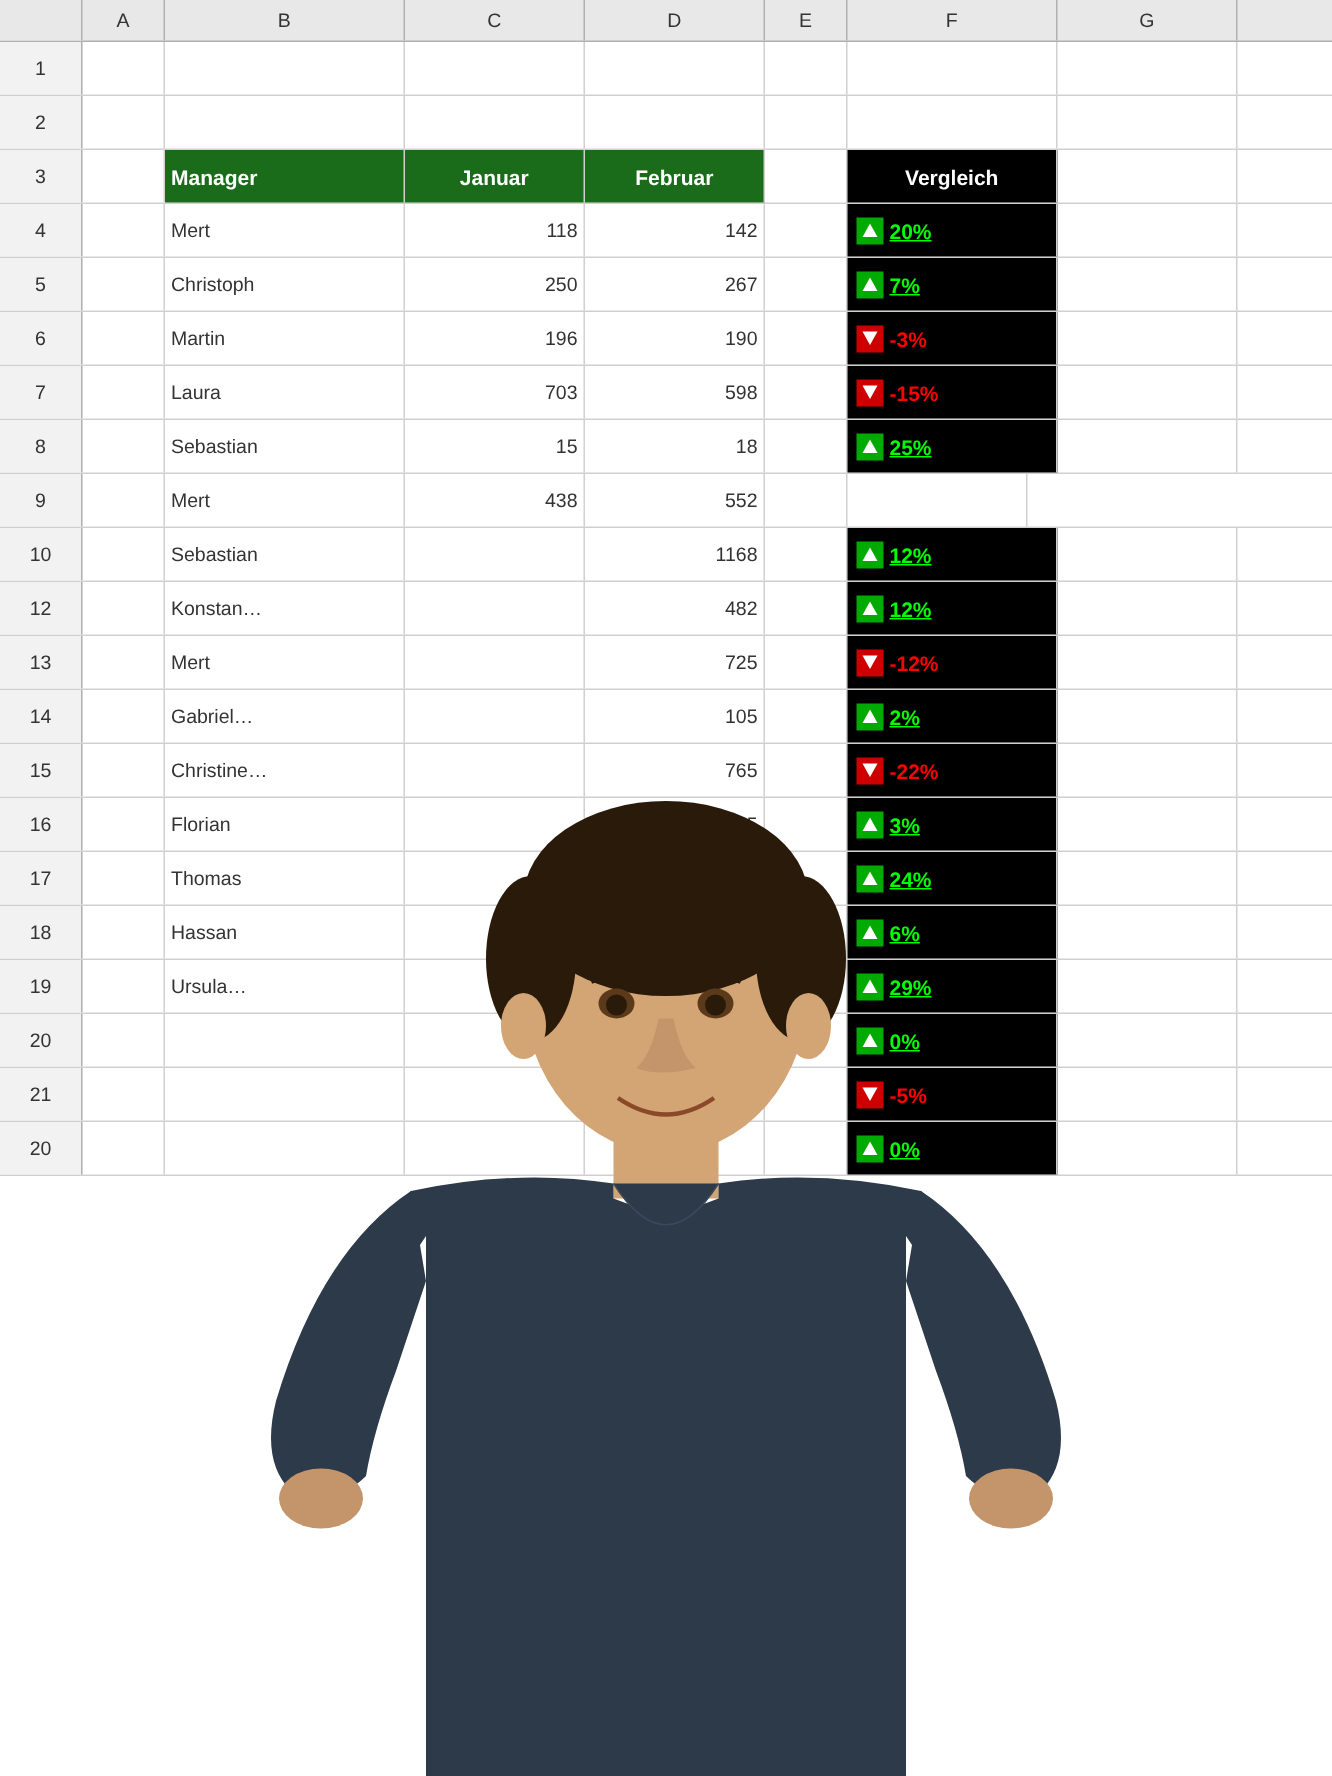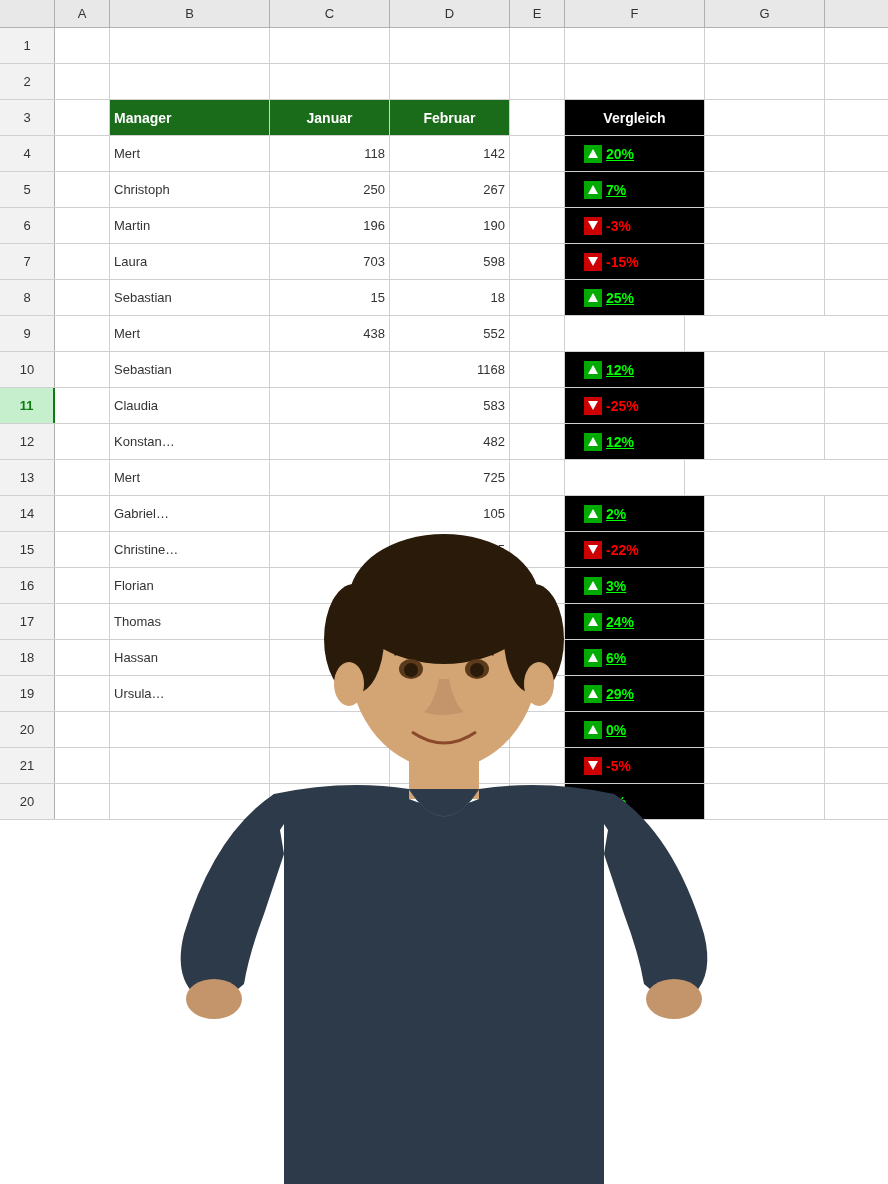--- a/index.html
+++ b/index.html
@@ -124,21 +124,21 @@
       font-weight: bold;
       font-size: 14px;
       justify-content: center;
     }
 
     
     .vergleich-cell {
       background: #000000;
       display: flex;
       align-items: center;
-      padding: 2px 19px;
+      padding: 2px 6px;
       gap: 4px;
     }
 
     .arrow-up-box {
       background: #00aa00;
       width: 18px;
       height: 18px;
       display: flex;
       align-items: center;
       justify-content: center;
@@ -344,59 +344,50 @@
       <div class="grid-cell cell-e"></div>
       <div class="grid-cell cell-f vergleich-cell">
         <div class="arrow-up-box">
             <div class="arrow-up-tri"></div>
           </div>
         <span class="pct-positive">12%</span>
       </div>
       <div class="grid-cell cell-g"></div>
     </div>
 
-    <div class="grid-row">
-      <div class="row-num active">11</div>
-      <div class="grid-cell cell-a"></div>
-      <div class="grid-cell cell-b">Claudia</div>
-      <div class="grid-cell cell-c"></div>
-      <div class="grid-cell cell-d">583</div>
+
+    <div class="grid-row">
+      <div class="row-num">12</div>
+      <div class="grid-cell cell-a"></div>
+      <div class="grid-cell cell-b">Konstan…</div>
+      <div class="grid-cell cell-c"></div>
+      <div class="grid-cell cell-d">482</div>
+      <div class="grid-cell cell-e"></div>
+      <div class="grid-cell cell-f vergleich-cell">
+        <div class="arrow-up-box">
+            <div class="arrow-up-tri"></div>
+          </div>
+        <span class="pct-positive">12%</span>
+      </div>
+      <div class="grid-cell cell-g"></div>
+    </div>
+
+    <div class="grid-row">
+      <div class="row-num">13</div>
+      <div class="grid-cell cell-a"></div>
+      <div class="grid-cell cell-b">Mert</div>
+      <div class="grid-cell cell-c"></div>
+      <div class="grid-cell cell-d">725</div>
       <div class="grid-cell cell-e"></div>
       <div class="grid-cell cell-f vergleich-cell">
         <div class="arrow-down-box">
             <div class="arrow-down-tri"></div>
           </div>
-        <span class="pct-negative">-25%</span>
-      </div>
-      <div class="grid-cell cell-g"></div>
-    </div>
-
-    <div class="grid-row">
-      <div class="row-num">12</div>
-      <div class="grid-cell cell-a"></div>
-      <div class="grid-cell cell-b">Konstan…</div>
-      <div class="grid-cell cell-c"></div>
-      <div class="grid-cell cell-d">482</div>
-      <div class="grid-cell cell-e"></div>
-      <div class="grid-cell cell-f vergleich-cell">
-        <div class="arrow-up-box">
-            <div class="arrow-up-tri"></div>
-          </div>
-        <span class="pct-positive">12%</span>
-      </div>
-      <div class="grid-cell cell-g"></div>
-    </div>
-
-    <div class="grid-row">
-      <div class="row-num">13</div>
-      <div class="grid-cell cell-a"></div>
-      <div class="grid-cell cell-b">Mert</div>
-      <div class="grid-cell cell-c"></div>
-      <div class="grid-cell cell-d">725</div>
-      <div class="grid-cell cell-e"></div>
+        <span class="pct-negative">-12%</span>
+      </div>
       <div class="grid-cell cell-g"></div>
     </div>
 
     <div class="grid-row">
       <div class="row-num">14</div>
       <div class="grid-cell cell-a"></div>
       <div class="grid-cell cell-b">Gabriel…</div>
       <div class="grid-cell cell-c"></div>
       <div class="grid-cell cell-d">105</div>
       <div class="grid-cell cell-e"></div>

